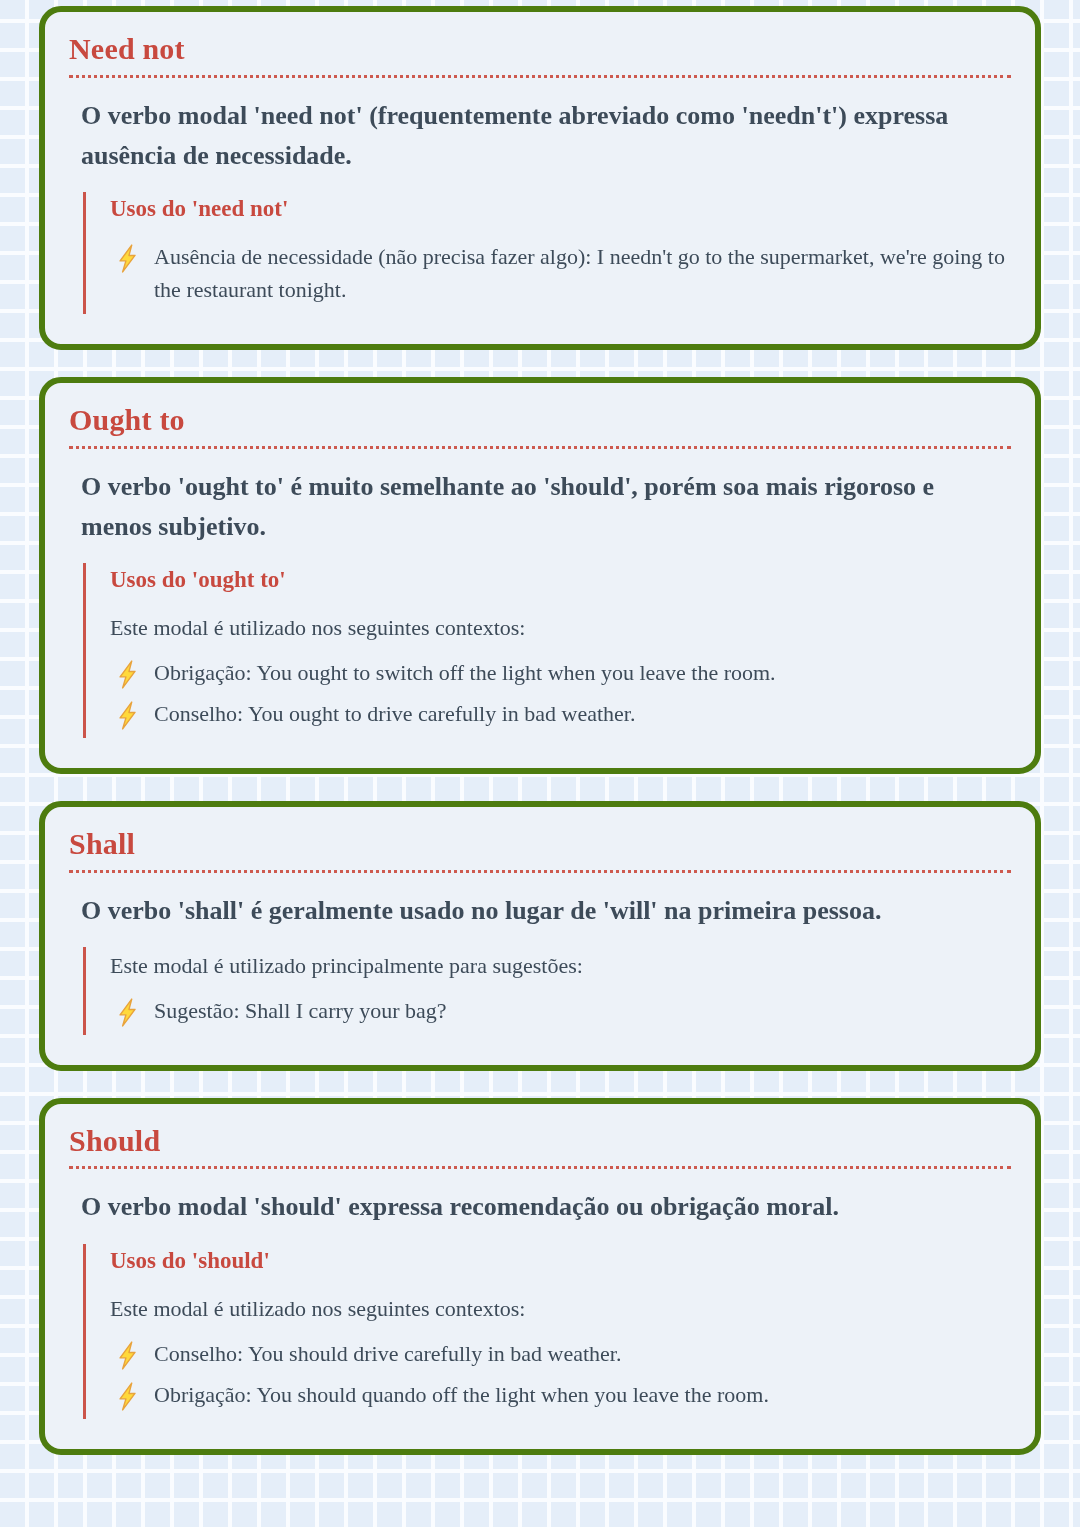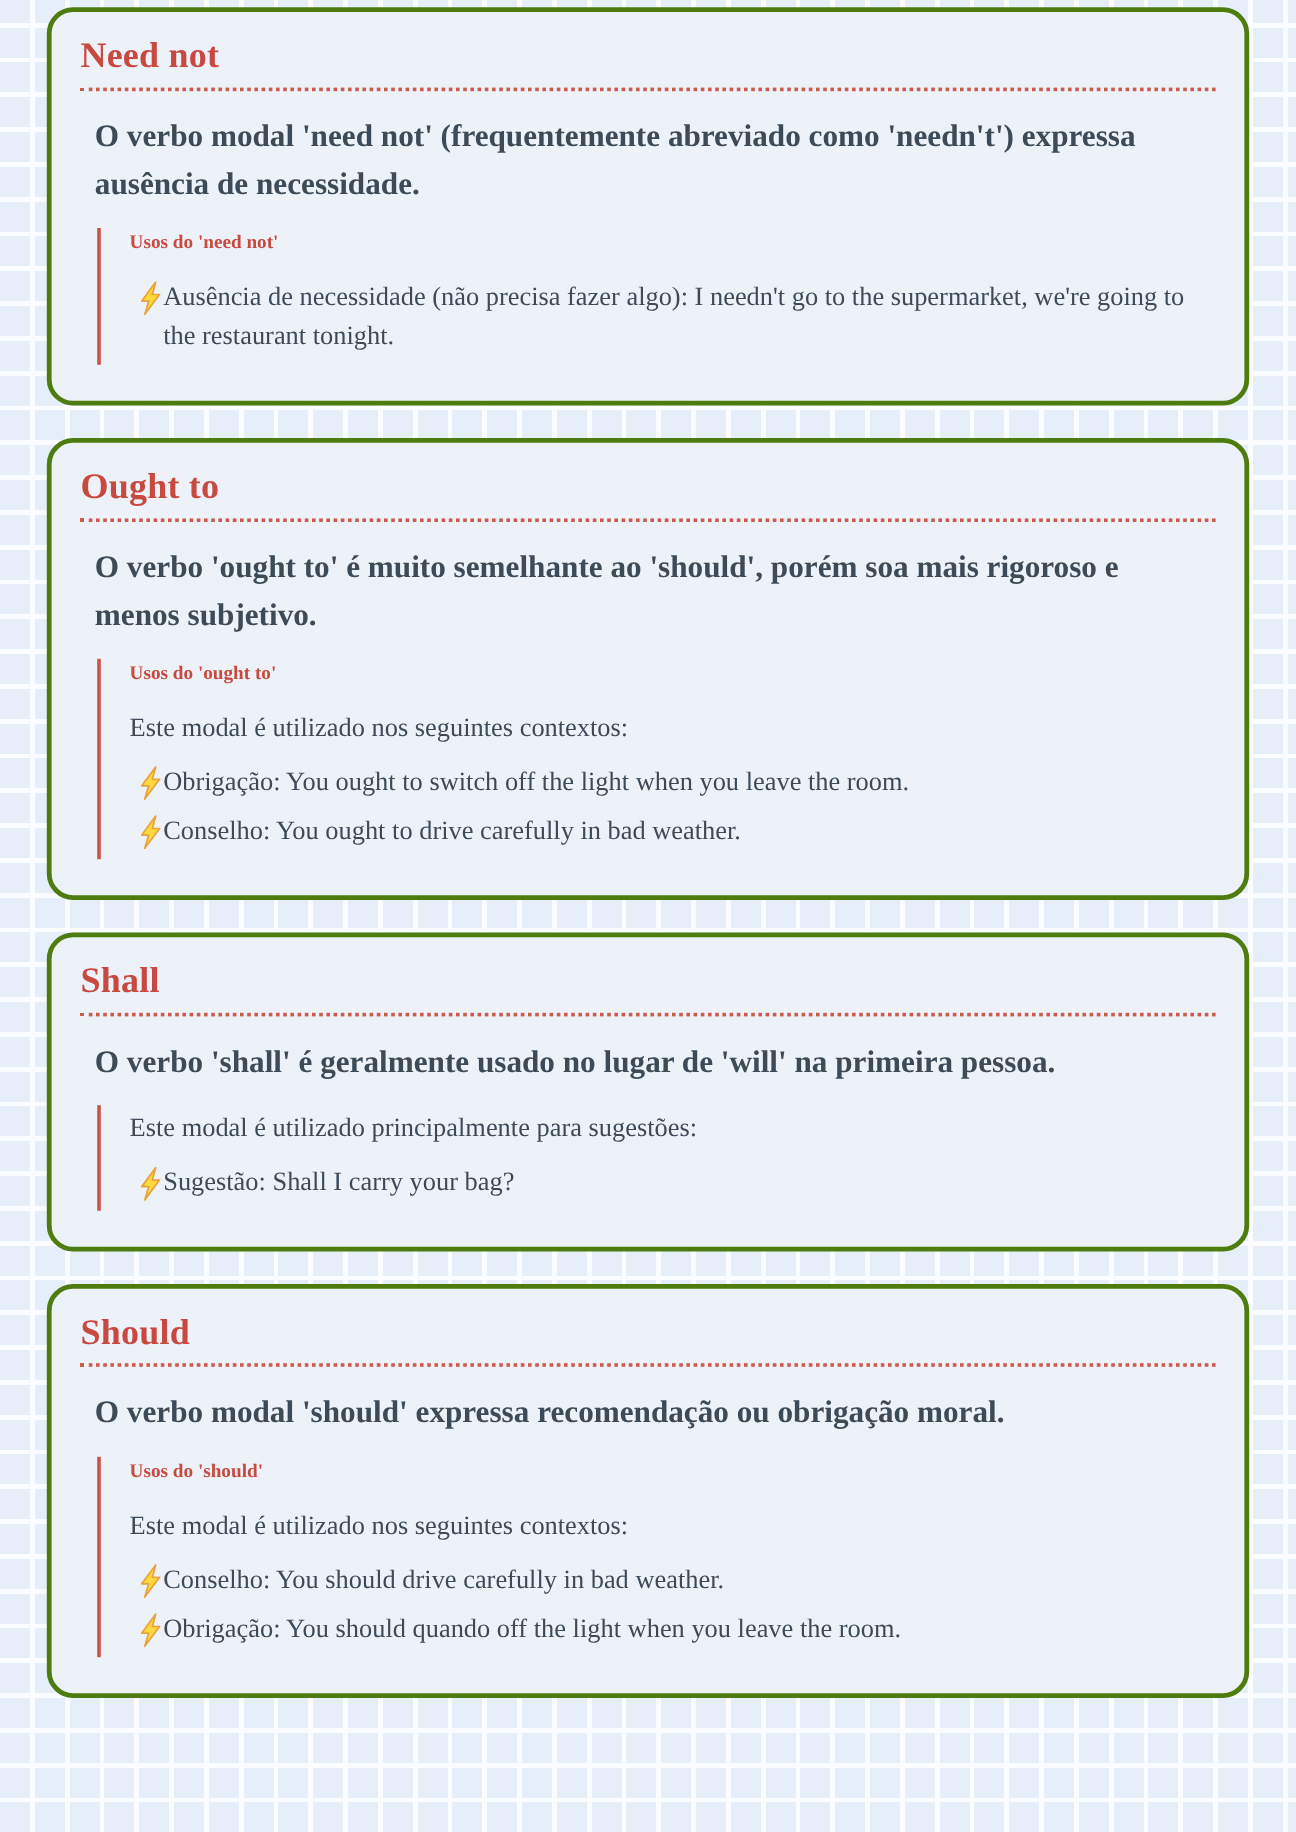--- a/index.html
+++ b/index.html
@@ -13,21 +13,21 @@
     background-color: #e5eef9;
     background-image:
       repeating-linear-gradient(0deg,  transparent 0 25px, #fafcff 25px 29px),
       repeating-linear-gradient(90deg, transparent 0 25px, #fafcff 25px 29px);
   }
   .page {
     padding: 6px 39px 0 39px;
   }
   .card {
     background: #edf2f8;
-    border: 4px solid #4d7c0f;
+    border: 6px solid #4d7c0f;
     border-radius: 22px;
     padding: 20px 24px 24px 24px;
     margin-bottom: 27px;
   }
   .card-title {
     font-size: 30px;
     font-weight: 700;
     color: #c8493f;
     line-height: 1.15;
     letter-spacing: .2px;
@@ -42,34 +42,35 @@
     color: #3d4b59;
     margin: 12px;
     font-weight: bold;
   }
   .usage {
     border-left: 3px solid #cb544a;
     margin: 16px 0 6px 14px;
     padding: 2px 0 8px 24px;
   }
   .usage-title {
-    font-size: 16px;
+    font-size: 23px;
     font-weight: 700;
     color: #c8493f;
     margin: 2px 0 18px 0;
   }
   .usage-intro {
     font-size: 22px;
     line-height: 1.5;
     color: #3d4b59;
     margin: 0 0 12px 0;
   }
   .usage-item {
     display: flex;
     align-items: flex-start;
+    gap: 16px;
     margin: 8px 0 0 6px;
     font-size: 22px;
     line-height: 1.5;
     color: #3d4b59;
   }
   .bolt {
     flex: 0 0 auto;
     width: 22px;
     height: 29px;
     margin-top: 4px;

